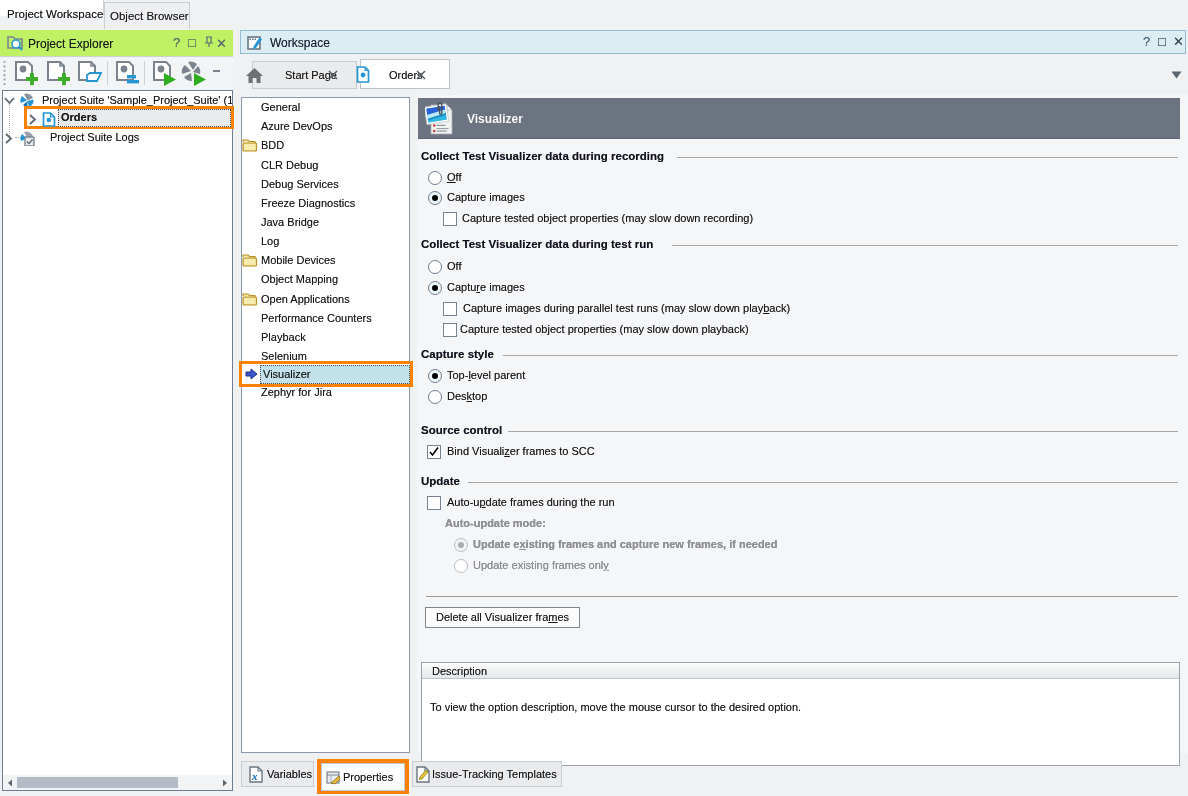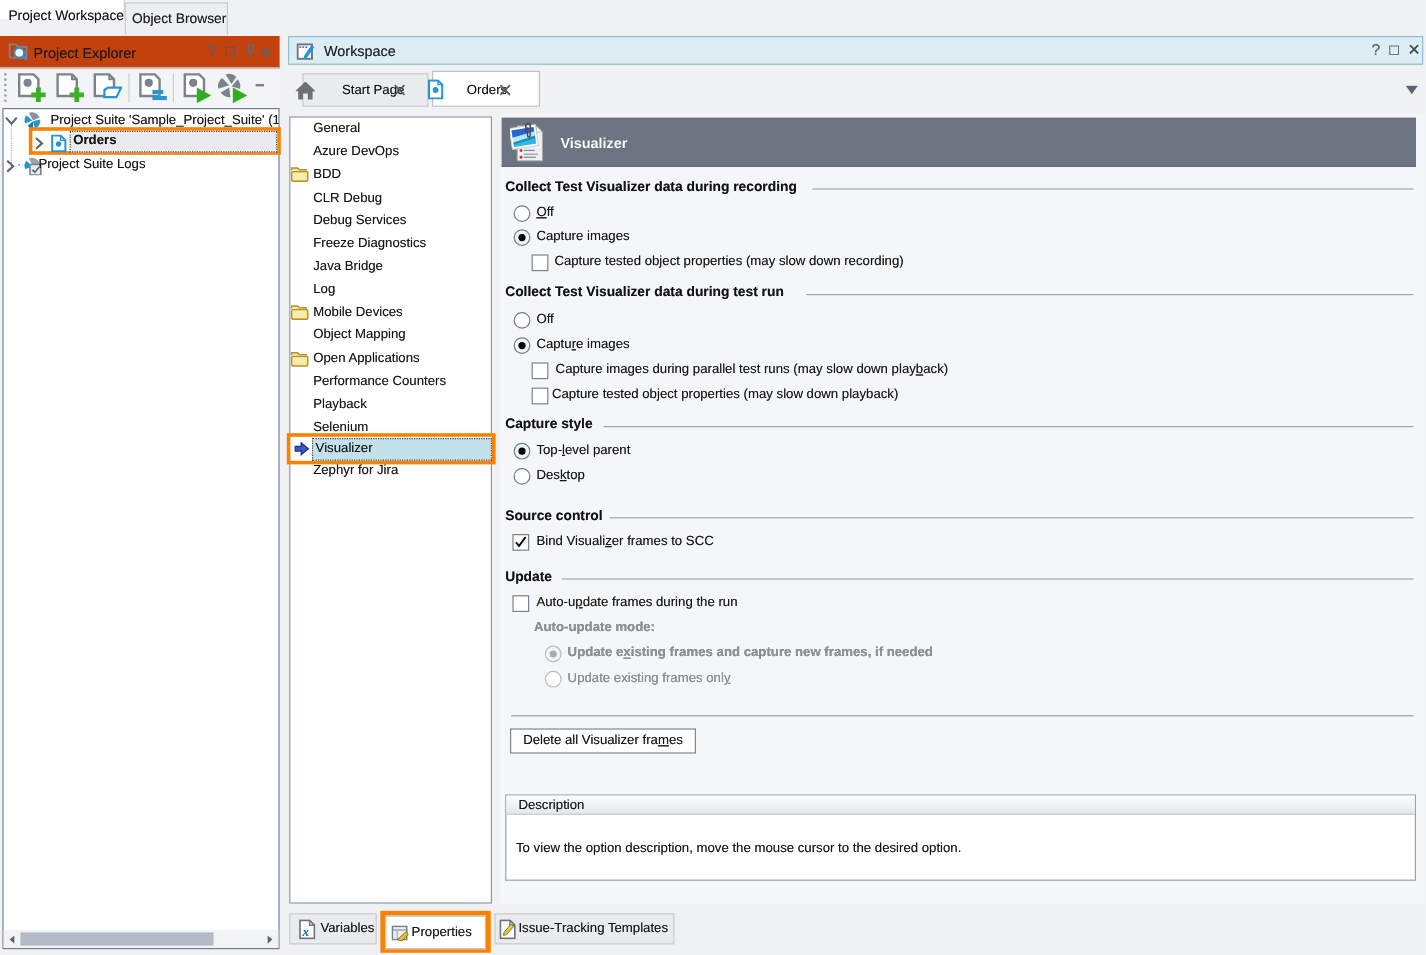--- a/index.html
+++ b/index.html
@@ -8,21 +8,21 @@
 .abs { position:absolute; }
 u { text-decoration:underline; text-underline-offset:1px; }
 
 
 #toptab-active { left:0; top:0; width:104px; height:16px; background:#fff; border-right:1px solid #cfd3d6; }
 #toptab-active span { position:absolute; left:7px; top:8px; font-size:11.5px; white-space:nowrap; }
 #toptab2 { left:104px; top:2px; width:86px; height:27px; background:#edeff1; border:1px solid #c9cdd1; border-bottom:none; }
 #toptab2 span { position:absolute; left:5px; top:7px; font-size:11.5px; color:#1a1a1a; white-space:nowrap; }
 
 
-#pe-head { left:0; top:30px; width:233px; height:27px; background:#c2410c; border-bottom:1px solid #cdd1d4; }
+#pe-head { left:0; top:30px; width:233px; height:27px; background:#bef264; border-bottom:1px solid #cdd1d4; }
 #pe-head .ttl { position:absolute; left:28px; top:7px; font-size:12px; color:#1a1a1a; }
 .winbtn { position:absolute; color:#5f6b78; font-size:13px; }
 
 
 #toolbar { left:0; top:58px; width:233px; height:32px; background:#f3f4f6; }
 
 
 #tree { left:2px; top:90px; width:231px; height:701px; background:#fff; border:1px solid #6f7d92; }
 .trow { position:absolute; font-size:11px; white-space:nowrap; }
 
@@ -55,21 +55,21 @@
 .radio.on::after { content:""; position:absolute; left:3px; top:3px; width:6px; height:6px; border-radius:50%; background:#000; }
 .radio.dis { border-color:#b9bdc2; }
 .radio.dis.on { background:#f2f4f5; }
 .radio.dis.on::after { background:#a9adb2; }
 .check { position:absolute; width:14px; height:14px; border:1px solid #76828e; background:#fff; }
 .lbl { position:absolute; font-size:11px; white-space:nowrap; }
 .glbl { position:absolute; font-size:11px; color:#8e9094; white-space:nowrap; }
 
 #delbtn { position:absolute; left:425px; top:607px; width:155px; height:21px; background:#fdfdfd; border:1px solid #7e868e; text-align:center; line-height:19px; font-size:11px; }
 
-#desc { position:absolute; left:421px; top:662px; width:759px; height:72px; background:#fff; border:1px solid #99a1ab;padding-left:41px; }
+#desc { position:absolute; left:421px; top:662px; width:759px; height:104px; background:#fff; border:1px solid #99a1ab;padding-left:41px; }
 #desc .hd { position:absolute; left:0; top:0; right:0; height:16px; background:linear-gradient(#fcfdfd,#e4e7ea); border-bottom:1px solid #bfc5cb; }
 #desc .hd span { position:absolute; left:10px; top:2px; font-size:11px; }
 #desc .body { position:absolute; left:8px; top:38px; font-size:11px; }
 
 
 .btab { position:absolute; background:#e9ebec; border:1px solid #c9cdd1; font-size:11px; }
 </style>
 </head>
 <body>
 
@@ -313,21 +313,21 @@
 
 <svg class="abs" style="left:4px;top:133px;" width="9" height="11" viewBox="0 0 9 11">
     <path d="M2 1 L7 5.5 L2 10" fill="none" stroke="#5d6570" stroke-width="1.8"></path>
   </svg>
 <svg class="abs" style="left:20px;top:131px;" width="15" height="15" viewBox="0 0 15 15">
     <path d="M4 1 A 7 7 0 0 1 13 5 L7.5 7.5 Z" fill="#9aa2ac"></path>
     <path d="M1 10 A 7 7 0 0 1 2 3 L7 7.5 Z" fill="#2596d4"></path>
     <rect x="5" y="6" width="9" height="9" rx="1" fill="#e9ebed" stroke="#7b848e" stroke-width="1.4"></rect>
     <path d="M7 10.5 L9 12.5 L12.5 8.5" fill="none" stroke="#5f6b78" stroke-width="1.4"></path>
   </svg>
-<div class="trow abs" style="left:32px;top:131px;">Project Suite Logs</div>
+<div class="trow abs" style="left:50px;top:131px;">Project Suite Logs</div>
 
 <svg class="abs" style="left:247px;top:35px;" width="16" height="16" viewBox="0 0 16 16">
     <rect x="1" y="2" width="12" height="12" fill="#fff" stroke="#6b7580" stroke-width="1.6"></rect>
     <rect x="2.5" y="3.5" width="1.5" height="1.5" fill="#6b7580"></rect>
     <rect x="5" y="3.5" width="1.5" height="1.5" fill="#6b7580"></rect>
     <rect x="7.5" y="3.5" width="1.5" height="1.5" fill="#6b7580"></rect>
     <path d="M6.5 11.5 L12.5 2.5 L15 4.2 L9 13 L6 14 Z" fill="#2596d4"></path>
   </svg>
 <div class="winbtn" style="left:1143px;top:34px;color:#4a6c84;">?</div>
 <div class="winbtn" style="left:1158px;top:34px;color:#3c4a58;">□</div>

